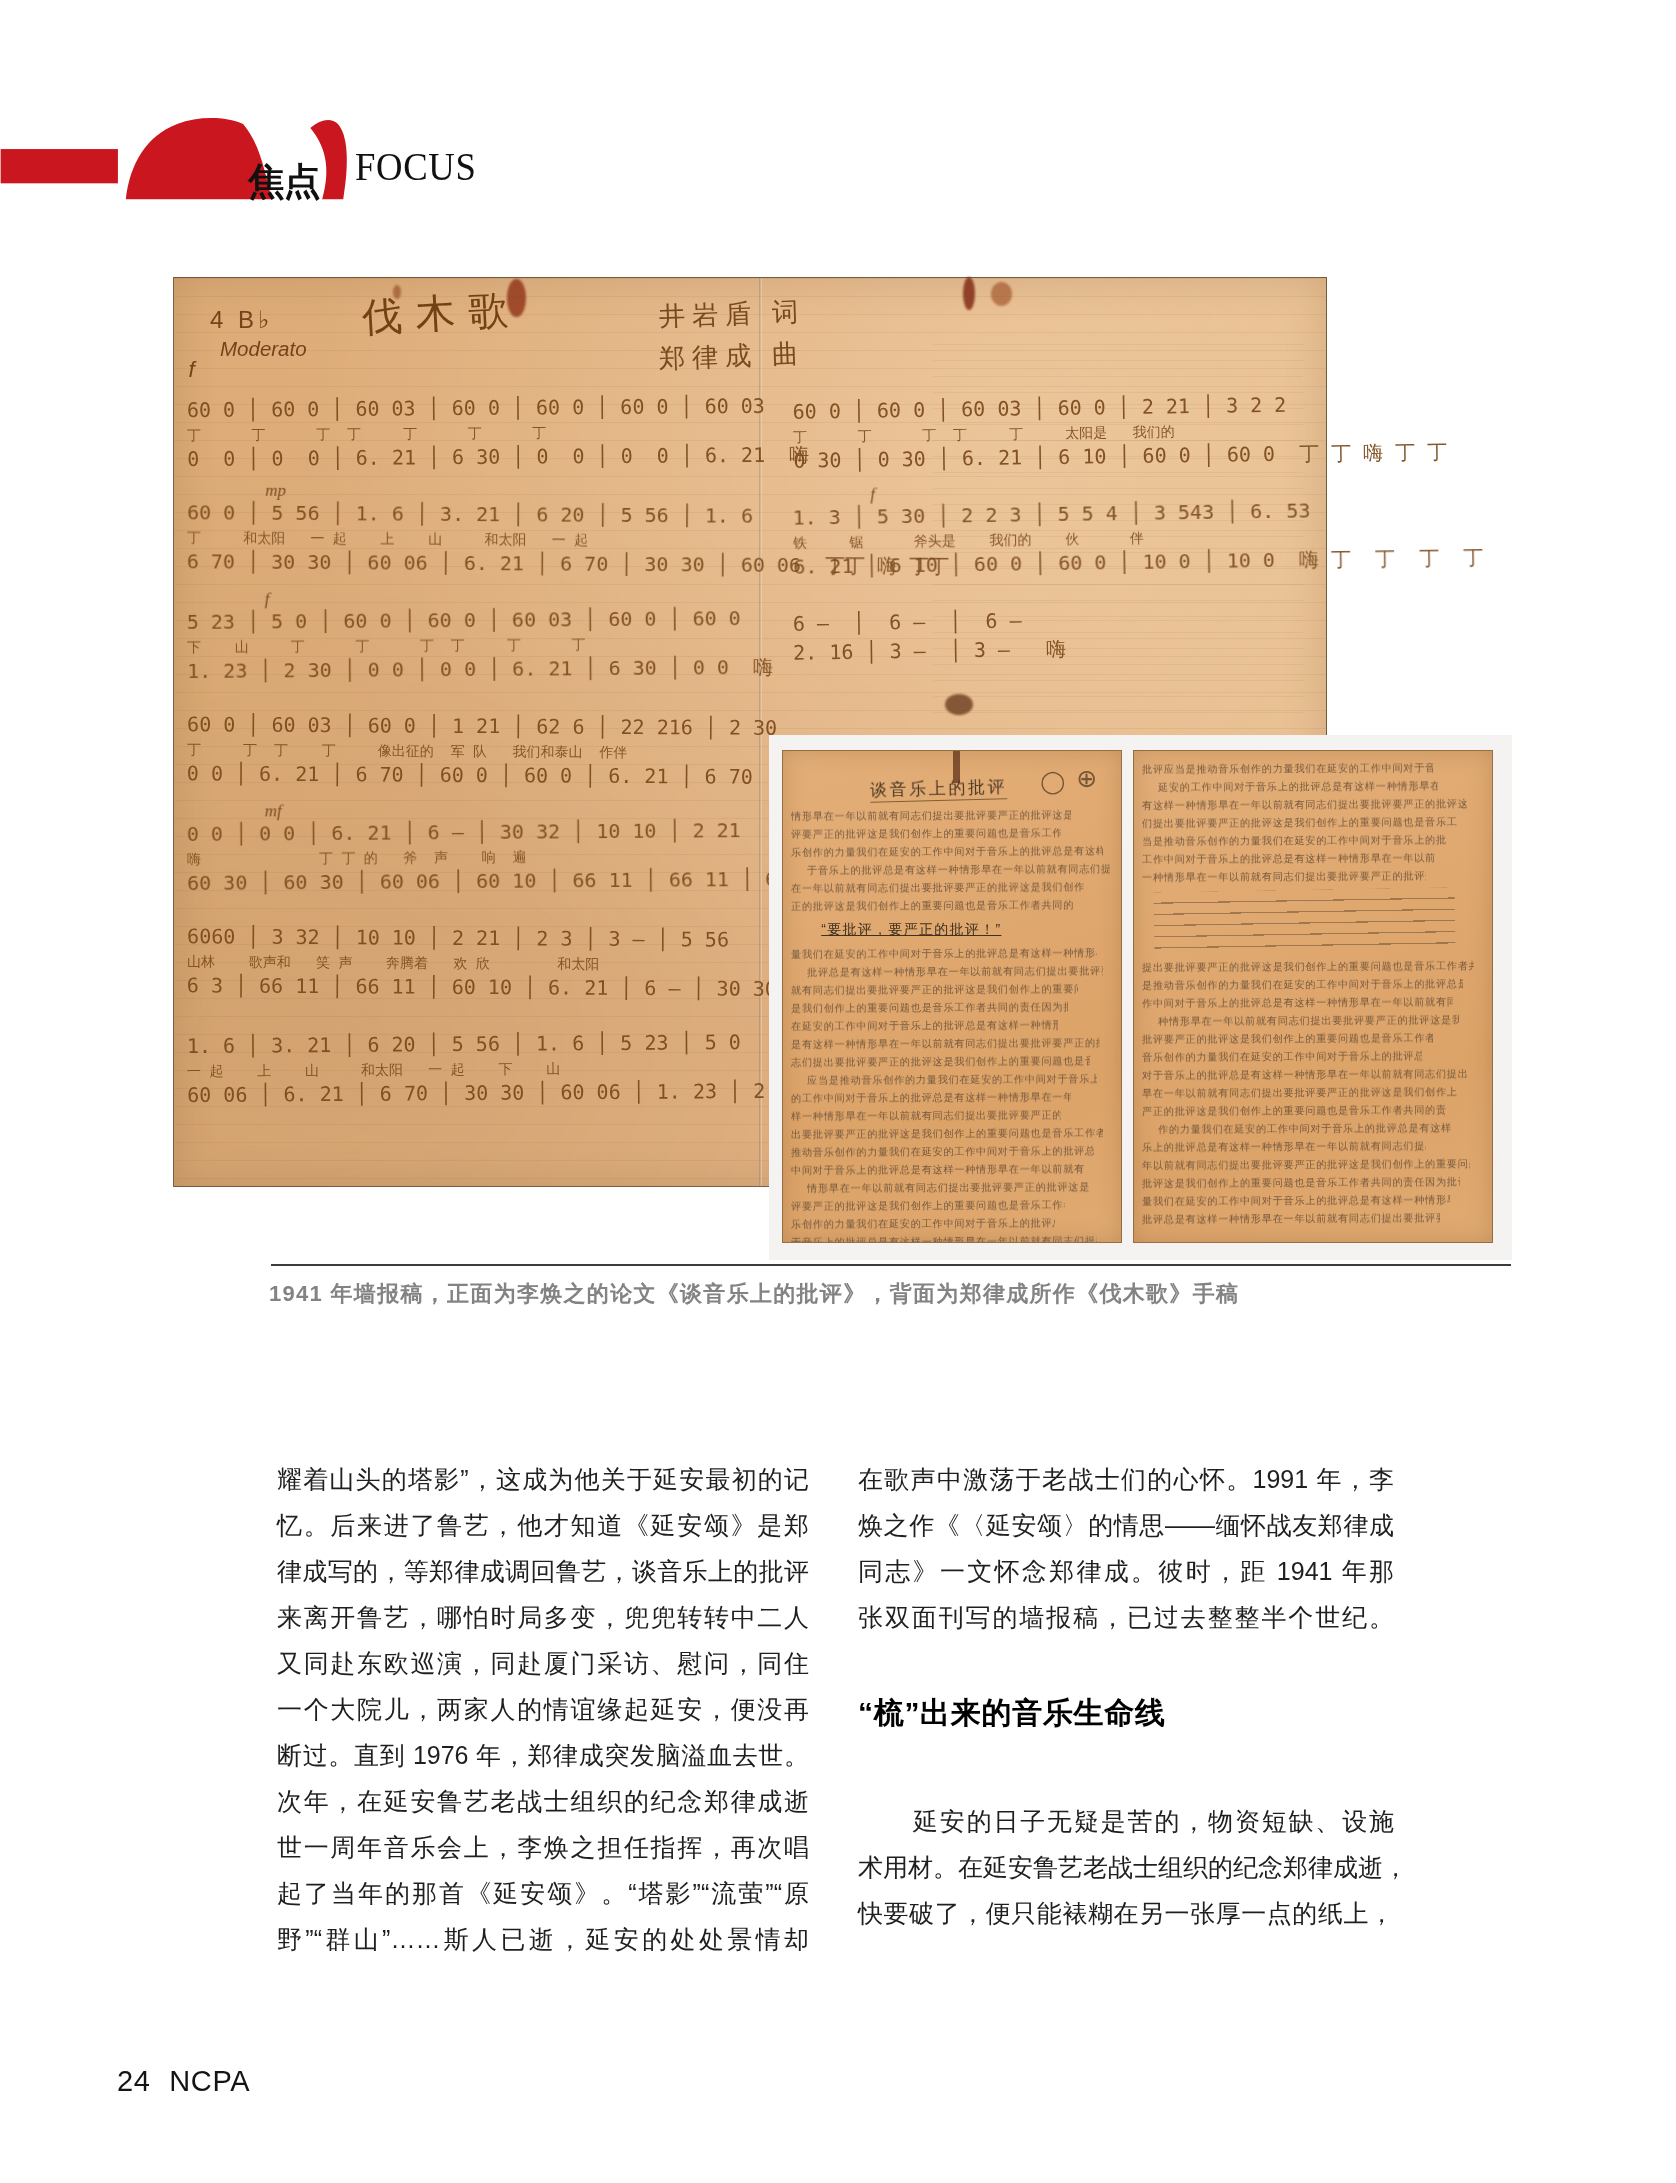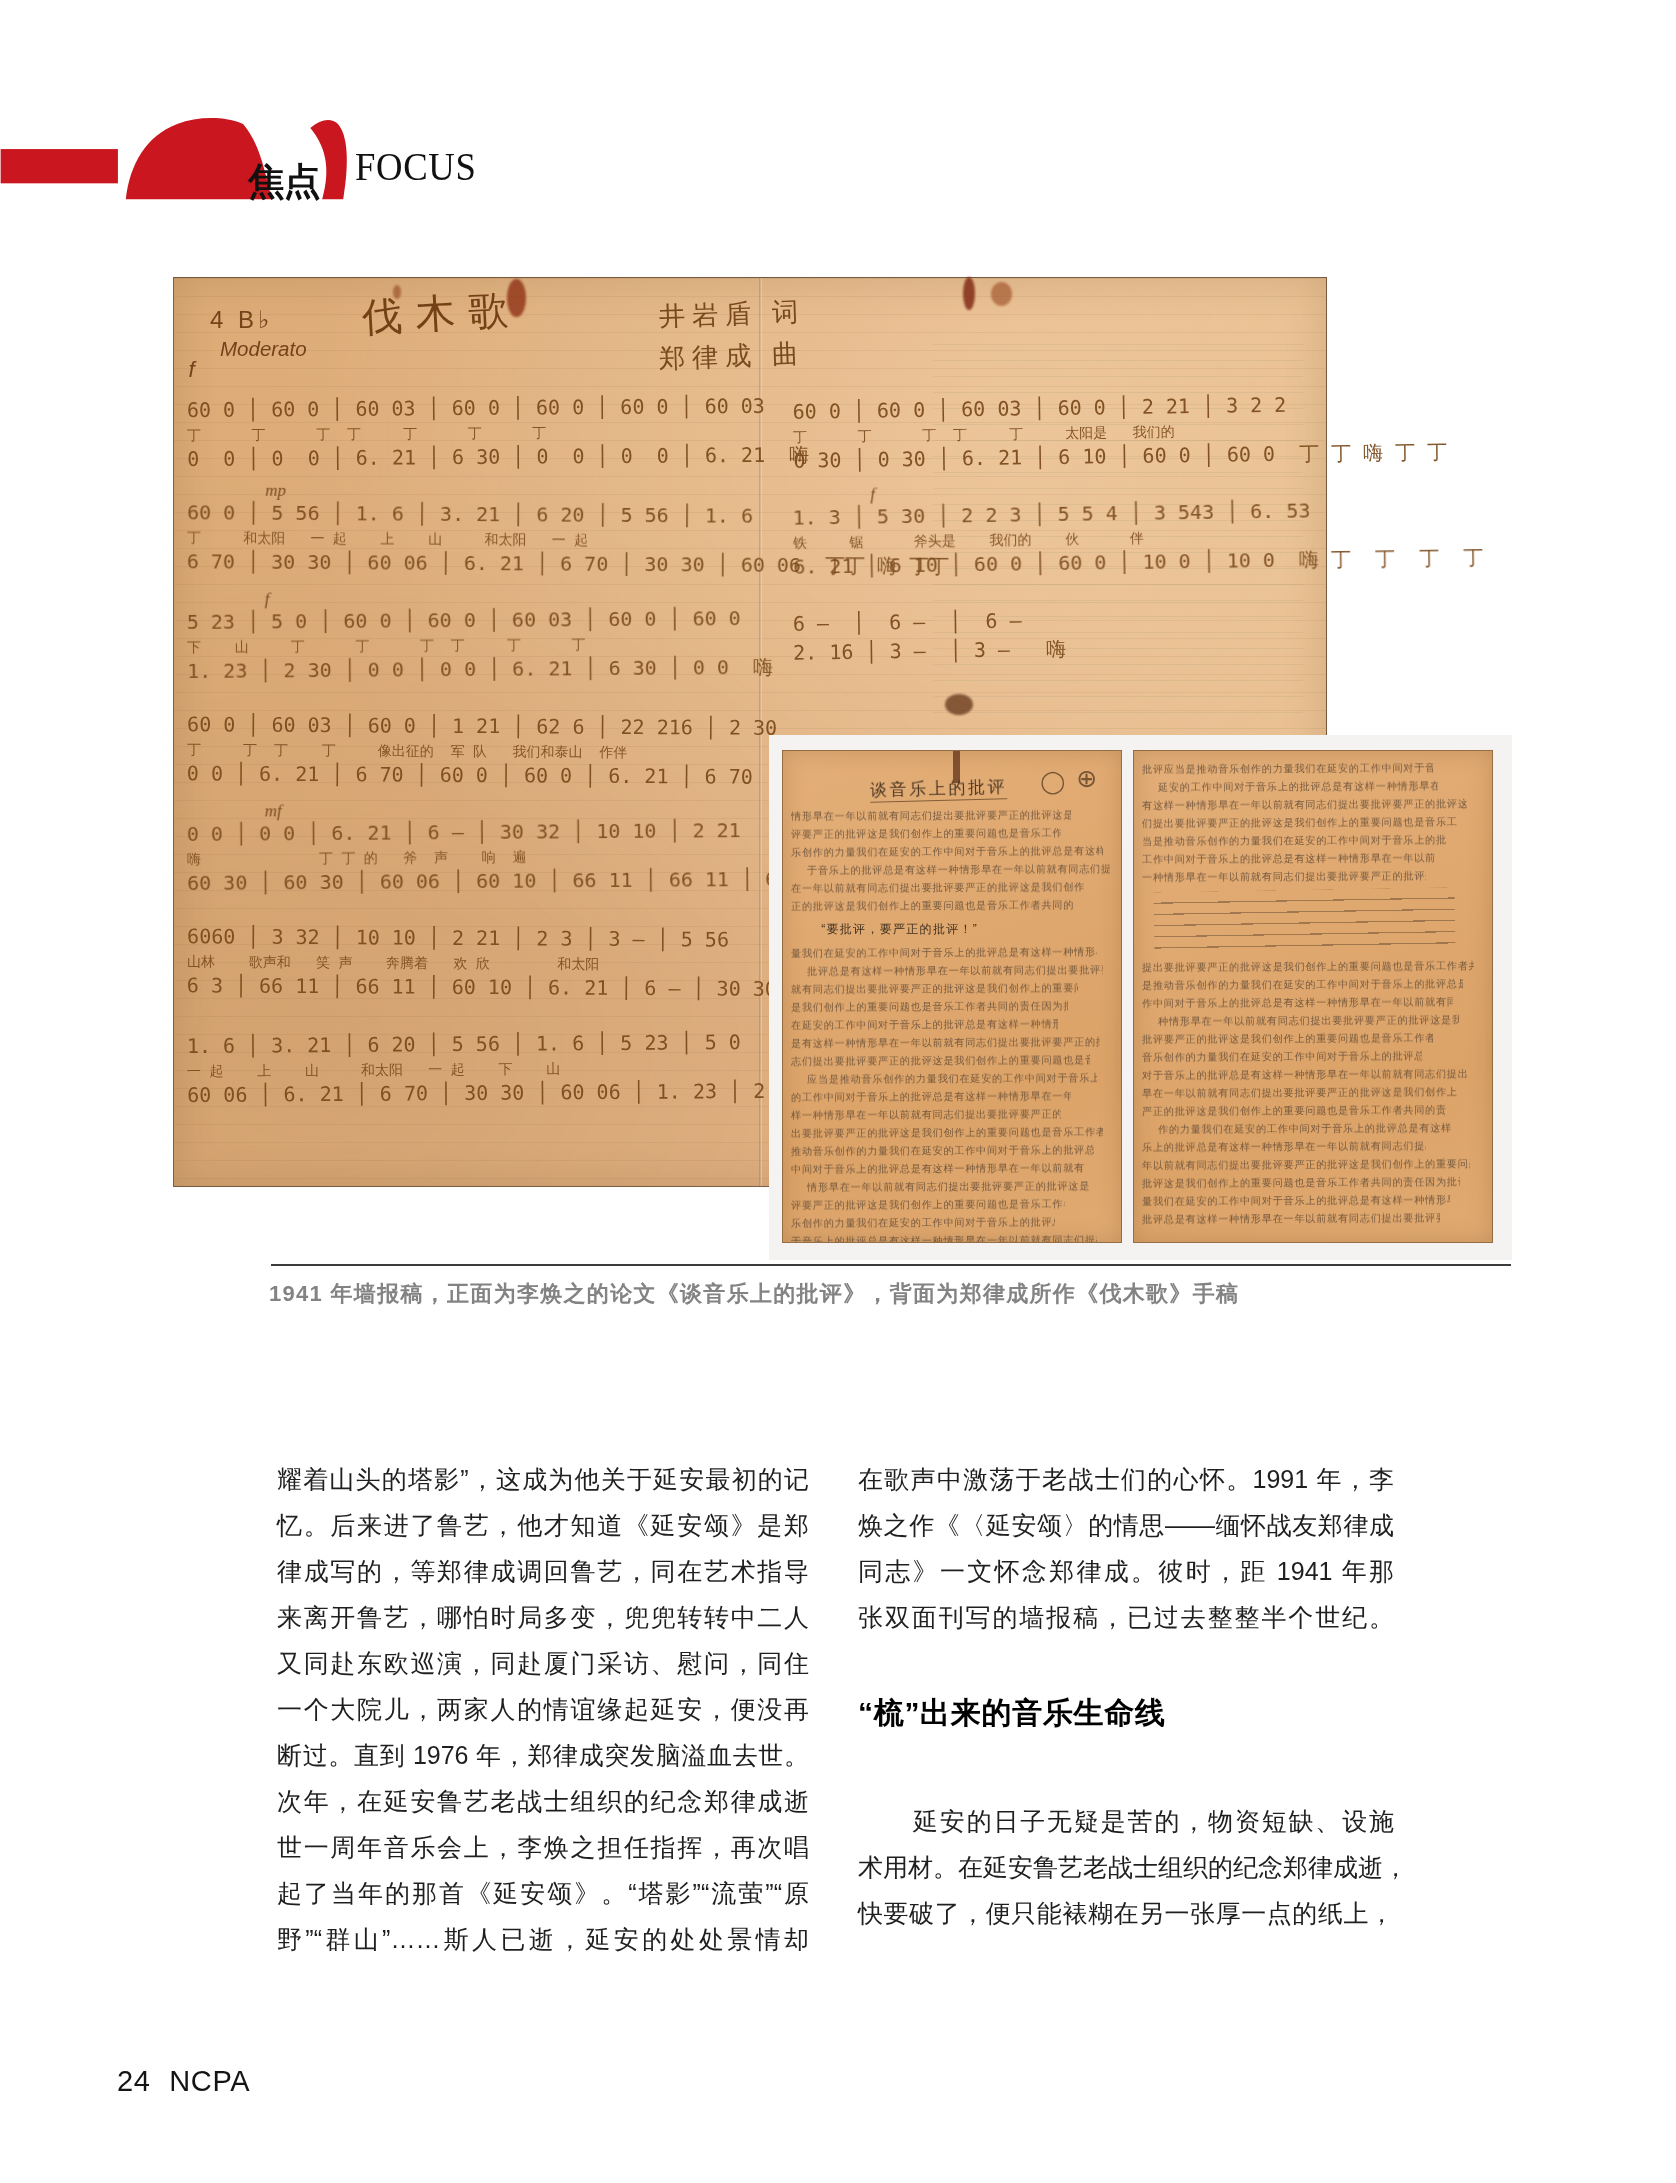--- a/index.html
+++ b/index.html
@@ -61,22 +61,22 @@
   .inset{position:absolute;left:769px;top:735px;width:743px;height:525px;background:#f4f3f1;z-index:5;}
   .epage{position:absolute;top:14.5px;height:493px;overflow:hidden;
          background:linear-gradient(160deg,#e3ae78,#dca368 70%,#e0aa72);
          border:0.7px solid rgba(90,60,30,.55);box-shadow:inset 0 0 22.4px rgba(115,75,35,.25);
          padding:9.2px 8px;box-sizing:border-box;}
   .pA{left:13.2px;width:340px;}
   .pB{left:364px;width:360px;}
   .ep-title{display:inline-block;margin:17px 0 6.6px 79px;font-size:17px;color:#4a3522;
             border-bottom:1.3px solid rgba(90,60,30,.7);transform:rotate(-1.5deg);
             letter-spacing:2.6px;filter:blur(0.2px);}
-  .ep-quote{margin:5.3px 0 6.6px 30px;font-size:12px;color:#40301f;letter-spacing:1.3px;
-            filter:blur(0.2px);white-space:nowrap;}
+  .ep-quote{margin:5.3px 0 6.6px 30px;font-size:14px;color:#40301f;letter-spacing:1.3px;
+            filter:blur(0.2px);white-space:nowrap;text-decoration:underline;}
   .scr{height:18px;line-height:17px;font-size:10.2px;letter-spacing:0.7px;color:#574230;
        overflow:hidden;white-space:nowrap;filter:blur(0.3px);opacity:.78;transform:rotate(-.3deg);}
   .mark{position:absolute;color:#5d4226;opacity:.8;}
   .mk1{left:257px;top:17px;font-size:22.4px;}
   .mk2{left:293px;top:13.2px;font-size:25px;}
   .streak{position:absolute;left:170px;top:0;width:6.6px;height:32px;background:#6a3a20;
           filter:blur(0.7px);opacity:.8;}
   .staff-sketch{width:88%;height:63px;margin:4px 0 5.3px 12px;transform:rotate(-1deg);opacity:.75;
           background:repeating-linear-gradient(to bottom, transparent 0 10px, rgba(70,50,30,.55) 10px 11.2px);}
 
@@ -209,21 +209,21 @@
         </div>
     </div>
   </div>
 
   <div class="cap-rule"></div>
   <div class="caption">1941 年墙报稿，正面为李焕之的论文《谈音乐上的批评》，背面为郑律成所作《伐木歌》手稿</div>
 
   <div class="col colL">
     <div class="bl">耀着山头的塔影”，这成为他关于延安最初的记</div>
     <div class="bl">忆。后来进了鲁艺，他才知道《延安颂》是郑</div>
-    <div class="bl">律成写的，等郑律成调回鲁艺，同在艺术指导</div>
+    <div class="bl">律成写的，等郑律成调回鲁艺，谈音乐上的批评</div>
     <div class="bl">来离开鲁艺，哪怕时局多变，兜兜转转中二人</div>
     <div class="bl">又同赴东欧巡演，同赴厦门采访、慰问，同住</div>
     <div class="bl">一个大院儿，两家人的情谊缘起延安，便没再</div>
     <div class="bl">断过。直到 1976 年，郑律成突发脑溢血去世。</div>
     <div class="bl">次年，在延安鲁艺老战士组织的纪念郑律成逝</div>
     <div class="bl">世一周年音乐会上，李焕之担任指挥，再次唱</div>
     <div class="bl">起了当年的那首《延安颂》。“塔影”“流萤”“原</div>
     <div class="bl">野”“群山”……斯人已逝，延安的处处景情却</div>
   </div>
 

